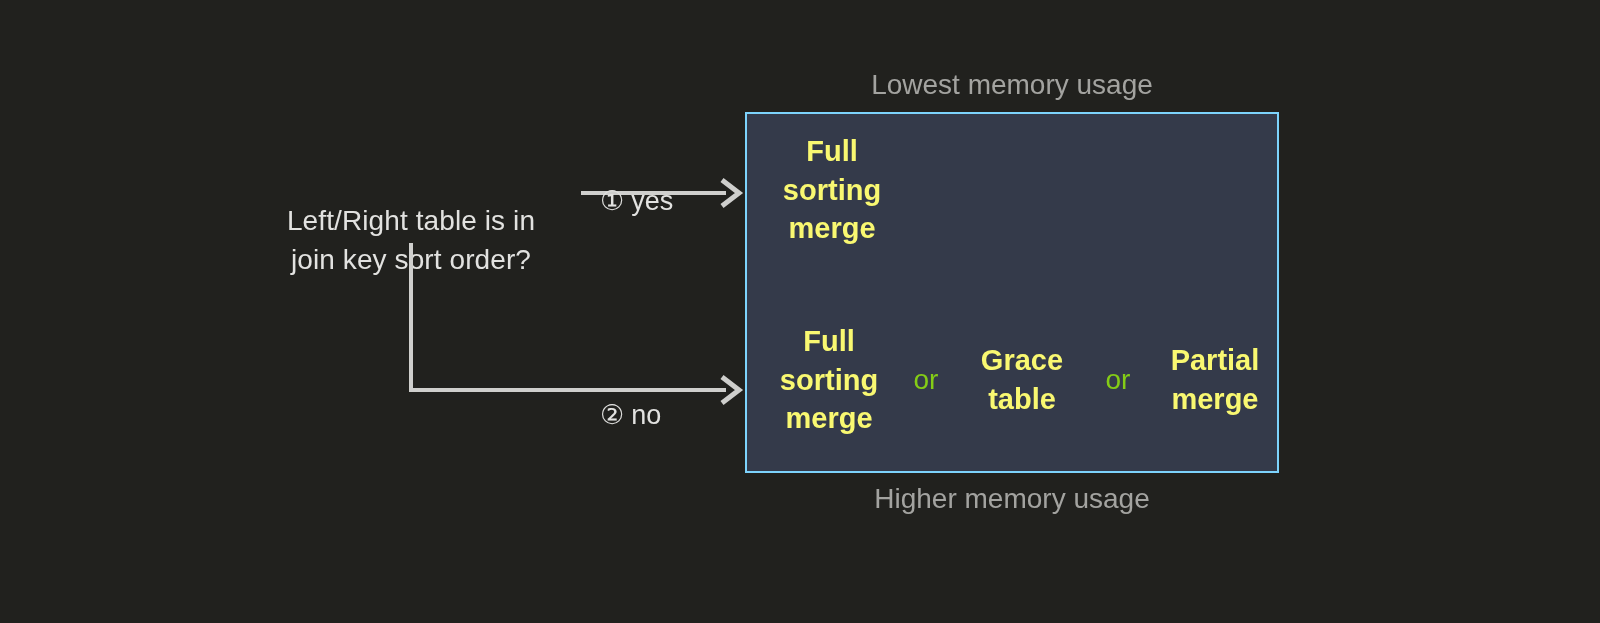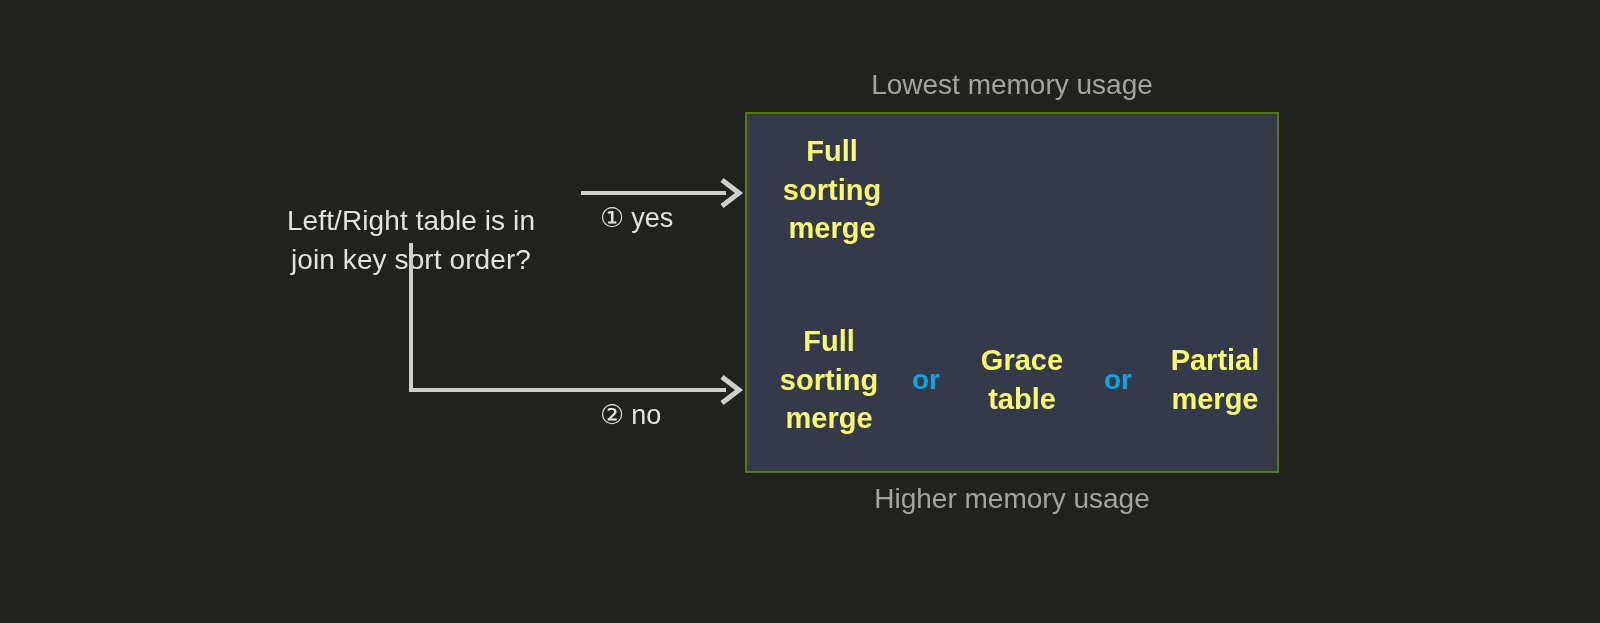--- a/index.html
+++ b/index.html
@@ -49,21 +49,21 @@
     position: absolute;
     color: #e2e2e0;
     font-size: 27px;
     line-height: 1;
     white-space: nowrap;
   }
   .branch-label .marker {
     font-size: 27px;
     margin-right: 7px;
   }
-  .branch-yes { left: 600px; top: 205px; text-align: right; }
+  .branch-yes { left: 600px; top: 188px; text-align: right; }
   .branch-no  { left: 600px; top: 402px; text-align: right; }
 
   
   .caption {
     position: absolute;
     width: 534px;
     left: 745px;
     text-align: center;
     color: #a3a3a0;
     font-size: 28px;
@@ -74,21 +74,21 @@
   .caption-bottom { top: 485px; }
 
   
   .panel {
     position: absolute;
     left: 745px;
     top: 112px;
     width: 534px;
     height: 361px;
     background: #343a4a;
-    border: 2px solid #4d7c0f;
+    border: 2px solid #7dd3fc;
     box-sizing: border-box;
   }
   .panel-row {
     position: absolute;
     left: 0;
     width: 100%;
     display: flex;
     align-items: center;
   }
   .row-top    { top: 18px;  padding-left: 10px; }
@@ -101,23 +101,23 @@
     line-height: 1.33;
     text-align: center;
     white-space: pre-line;
   }
   .opt-w1 { width: 150px; }
   .opt-w2 { width: 150px; }
   .opt-w3 { width: 148px; }
   .opt-w4 { width: 150px; }
 
   .or {
-    color: #0ea5e9;
+    color: #84cc16;
     font-size: 28px;
-    font-weight: bold;
+    font-weight: normal;
     text-align: center;
     width: 52px;
     white-space: nowrap;
   }
 </style>
 </head>
 <body>
 
 <div class="stage">
 

